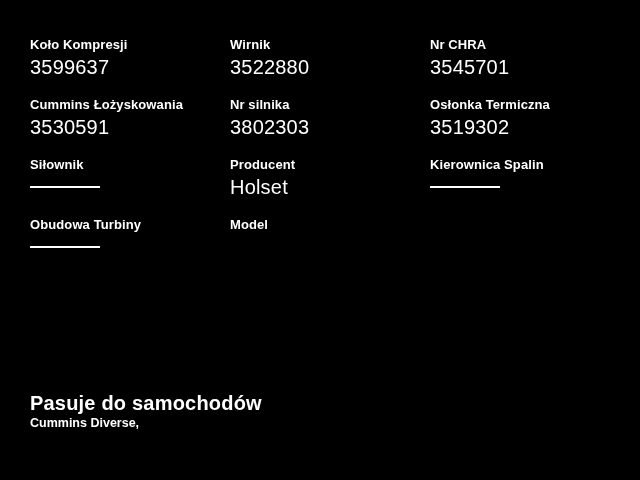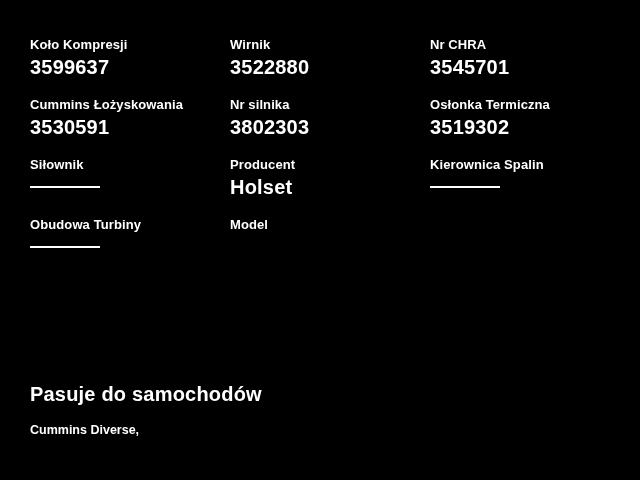--- a/index.html
+++ b/index.html
@@ -29,49 +29,49 @@
   .cell-label {
     font-size: 13px;
     font-weight: bold;
     line-height: 16px;
     white-space: nowrap;
     letter-spacing: 0.1px;
     margin-top: 20px;
   }
   .cell-value {
     font-size: 20px;
-    font-weight: bold;
+    font-weight: normal;
     line-height: 22px;
     margin-top: 3px;
     white-space: nowrap;
     letter-spacing: 0.2px;
   }
   .placeholder-line {
     width: 70px;
     height: 2px;
     background: #ffffff;
     margin-top: 13px;
   }
   .fits-section {
     position: absolute;
     left: 30px;
-    top: 383px;
+    top: 392px;
   }
   .fits-heading {
     font-size: 20px;
     font-weight: bold;
     line-height: 22px;
     white-space: nowrap;
     letter-spacing: 0.2px;
   }
   .fits-text {
     font-size: 12.5px;
     font-weight: bold;
     line-height: 15px;
-    margin-top: 18px;
+    margin-top: 2px;
     white-space: nowrap;
   }
 </style>
 </head>
 <body>
 
 <div class="parts-grid">
 
   <div class="cell">
     <div class="cell-label">Koło Kompresji</div>

